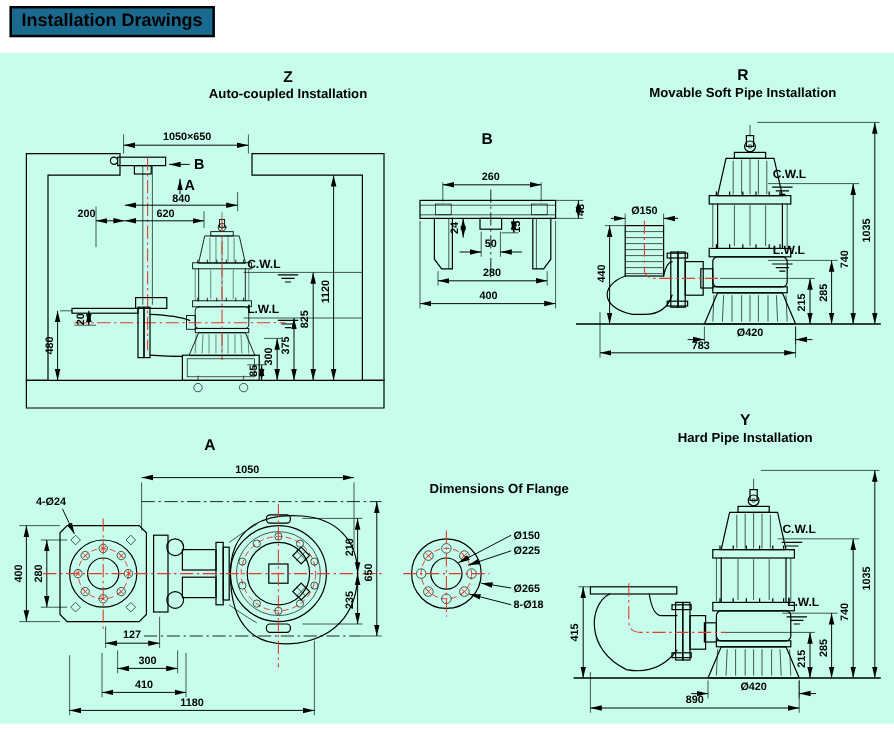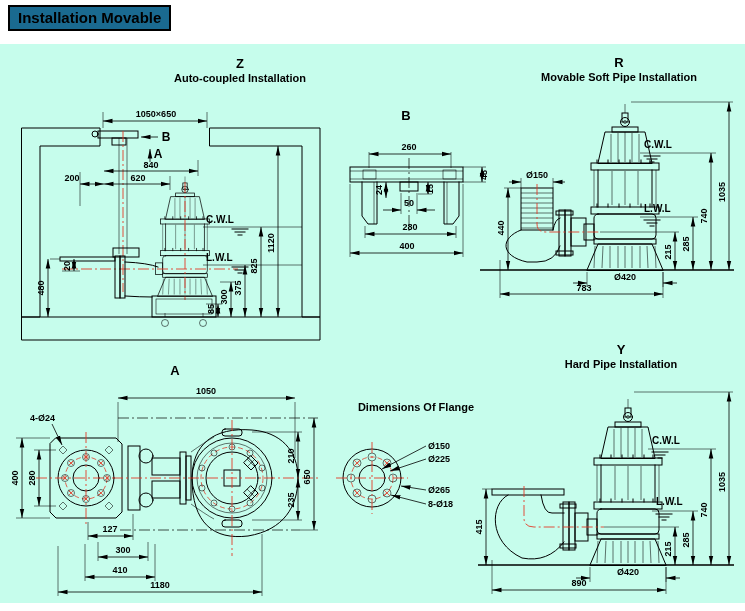--- a/index.html
+++ b/index.html
@@ -24,21 +24,21 @@
   .ttl{font:bold 11px "Liberation Sans",sans-serif;text-anchor:middle;}
   .sec{font:bold 13px "Liberation Sans",sans-serif;text-anchor:middle;}
   .sec2{font:bold 12px "Liberation Sans",sans-serif;text-anchor:middle;}
   .lv{font:bold 10px "Liberation Sans",sans-serif;text-anchor:start;}
 </style>
 </head>
 <body>
 
 <div id="stage">
   <div id="panel"></div>
-  <div id="titlebar">Installation Movable</div>
+  <div id="titlebar">Installation Drawings</div>
 
   <svg width="745" height="611" viewBox="0 0 745 611">
     <defs>
       <marker id="ma" markerWidth="11" markerHeight="8" refX="9.5" refY="3" orient="auto-start-reverse" markerUnits="userSpaceOnUse">
         <path d="M0,0.7 L9.5,3 L0,5.3 Z" fill="#000"></path>
       </marker>
       <pattern id="stip" width="14" height="14" patternUnits="userSpaceOnUse">
         <rect width="14" height="14" fill="#cfeadd"></rect>
         <circle cx="3" cy="4" r="0.8" fill="#55655e"></circle>
           <circle cx="9" cy="10" r="0.7" fill="#55655e"></circle>

